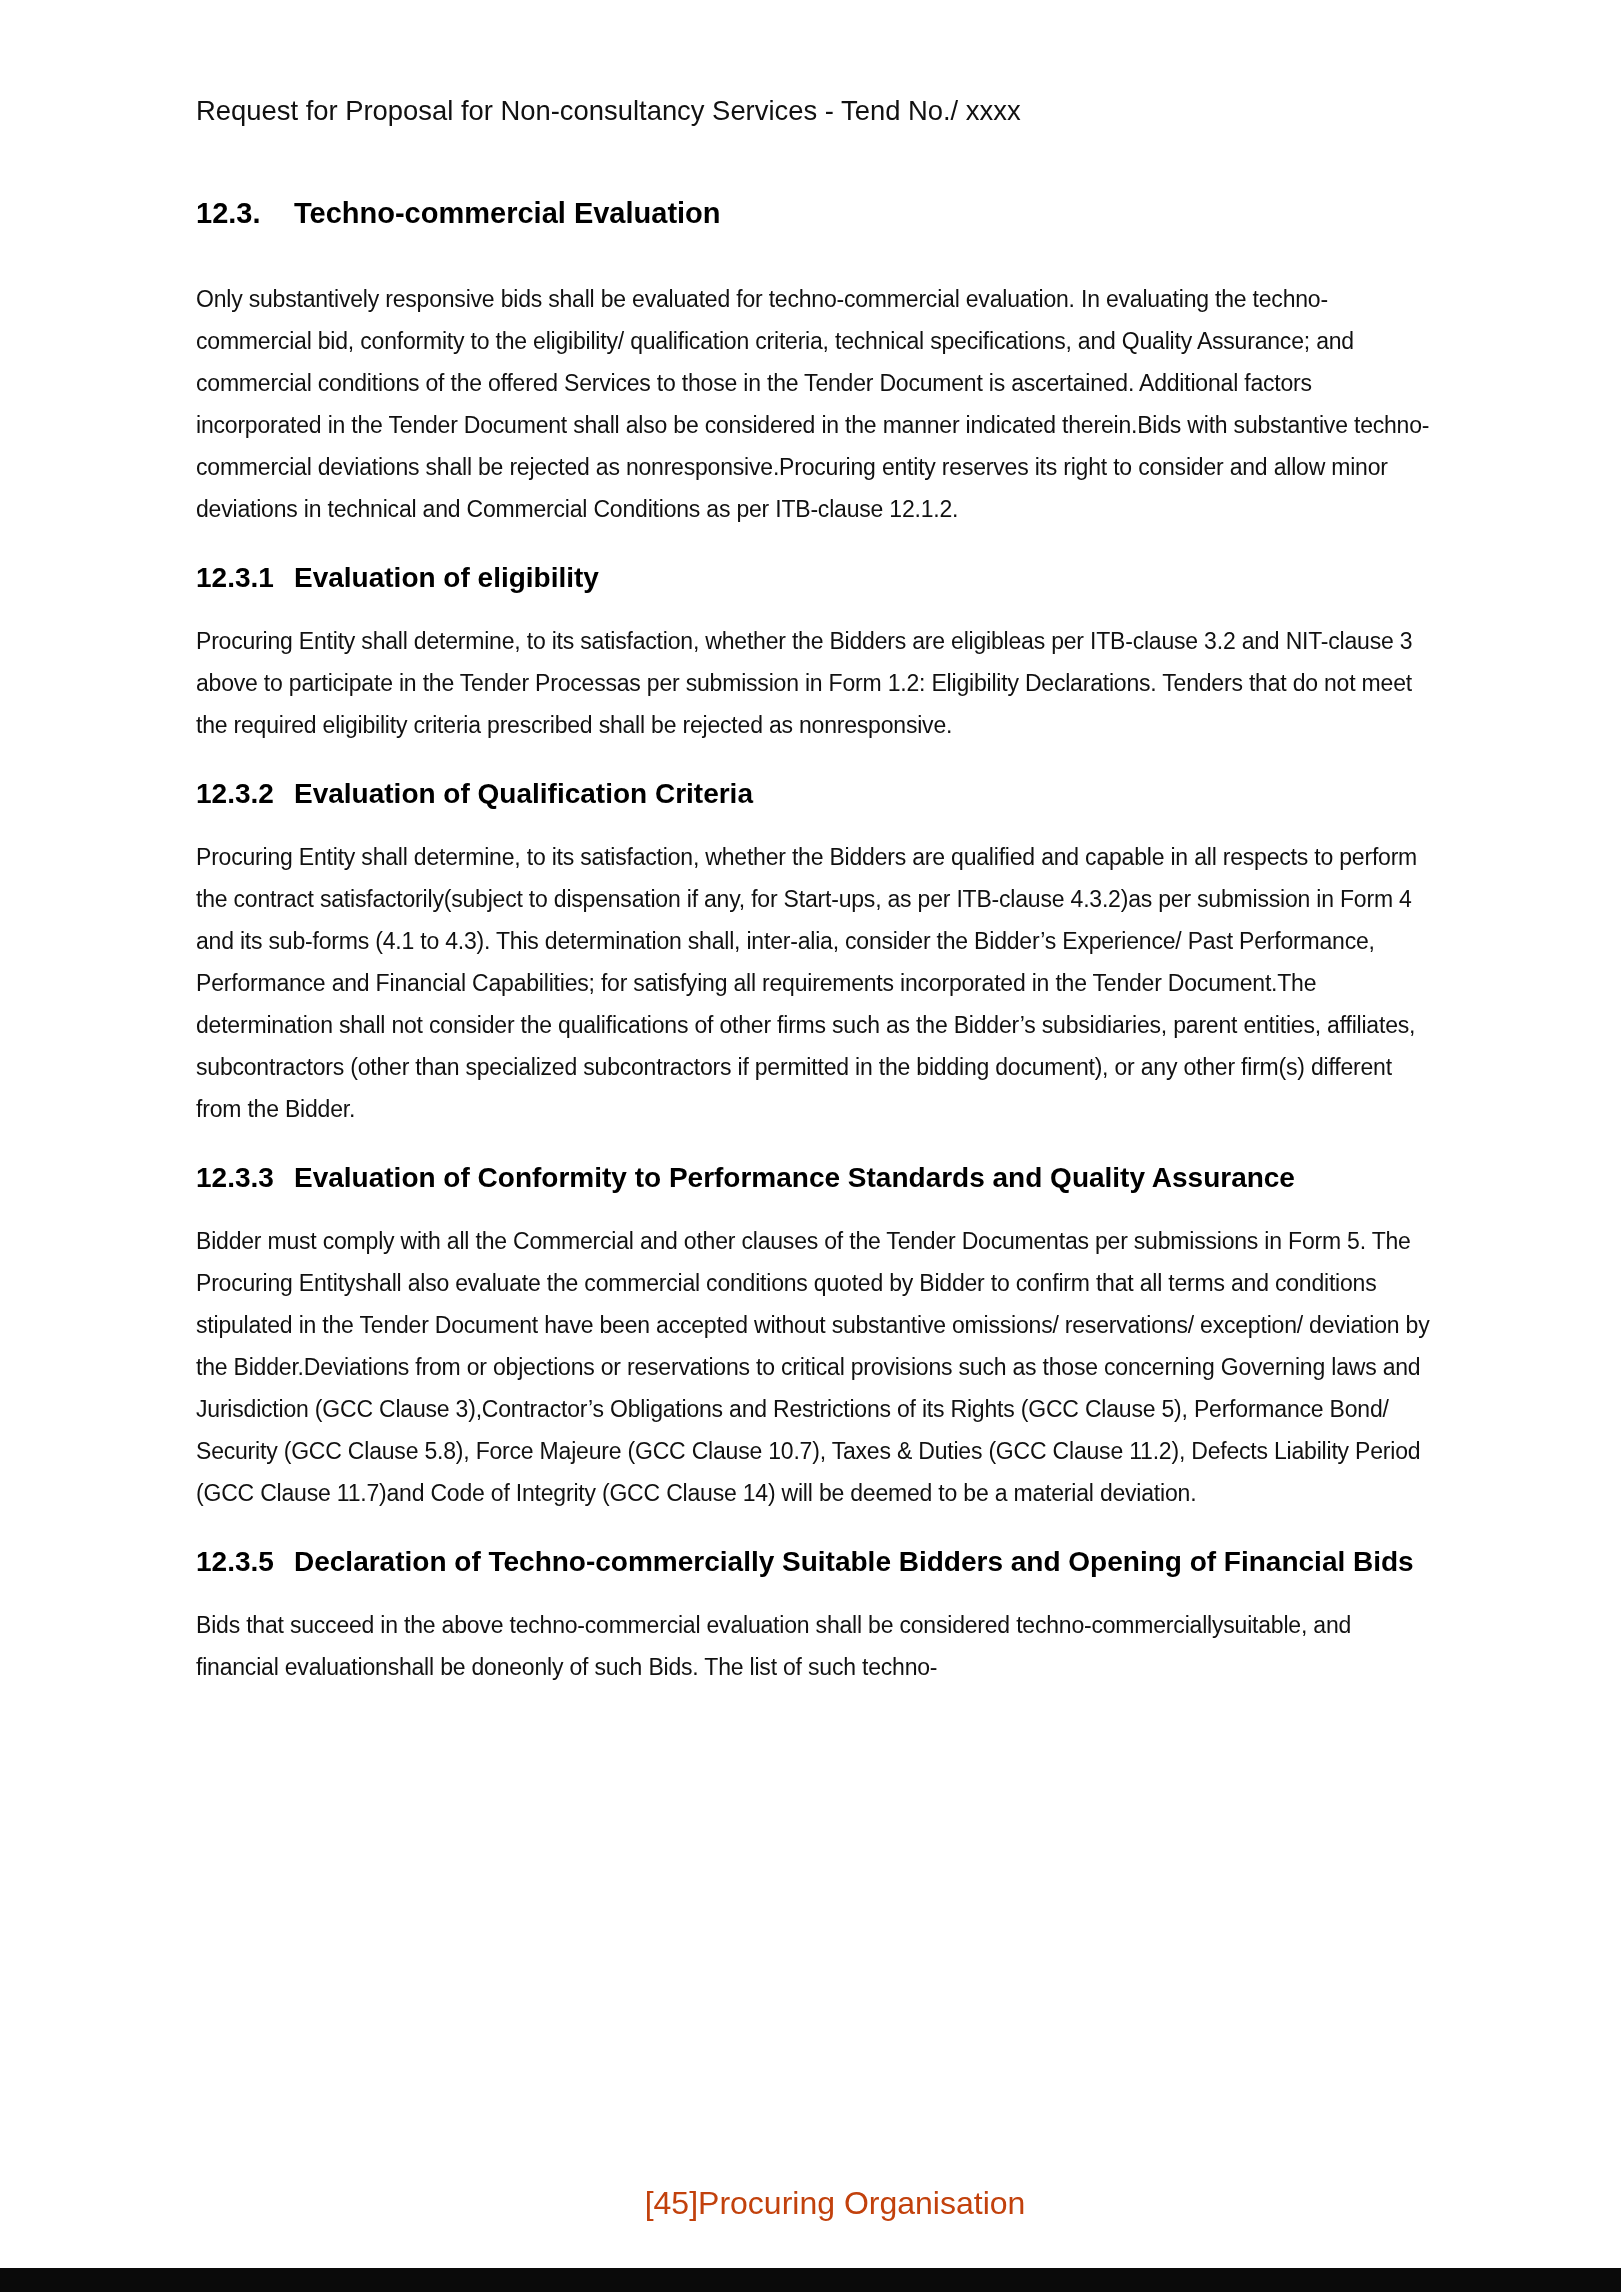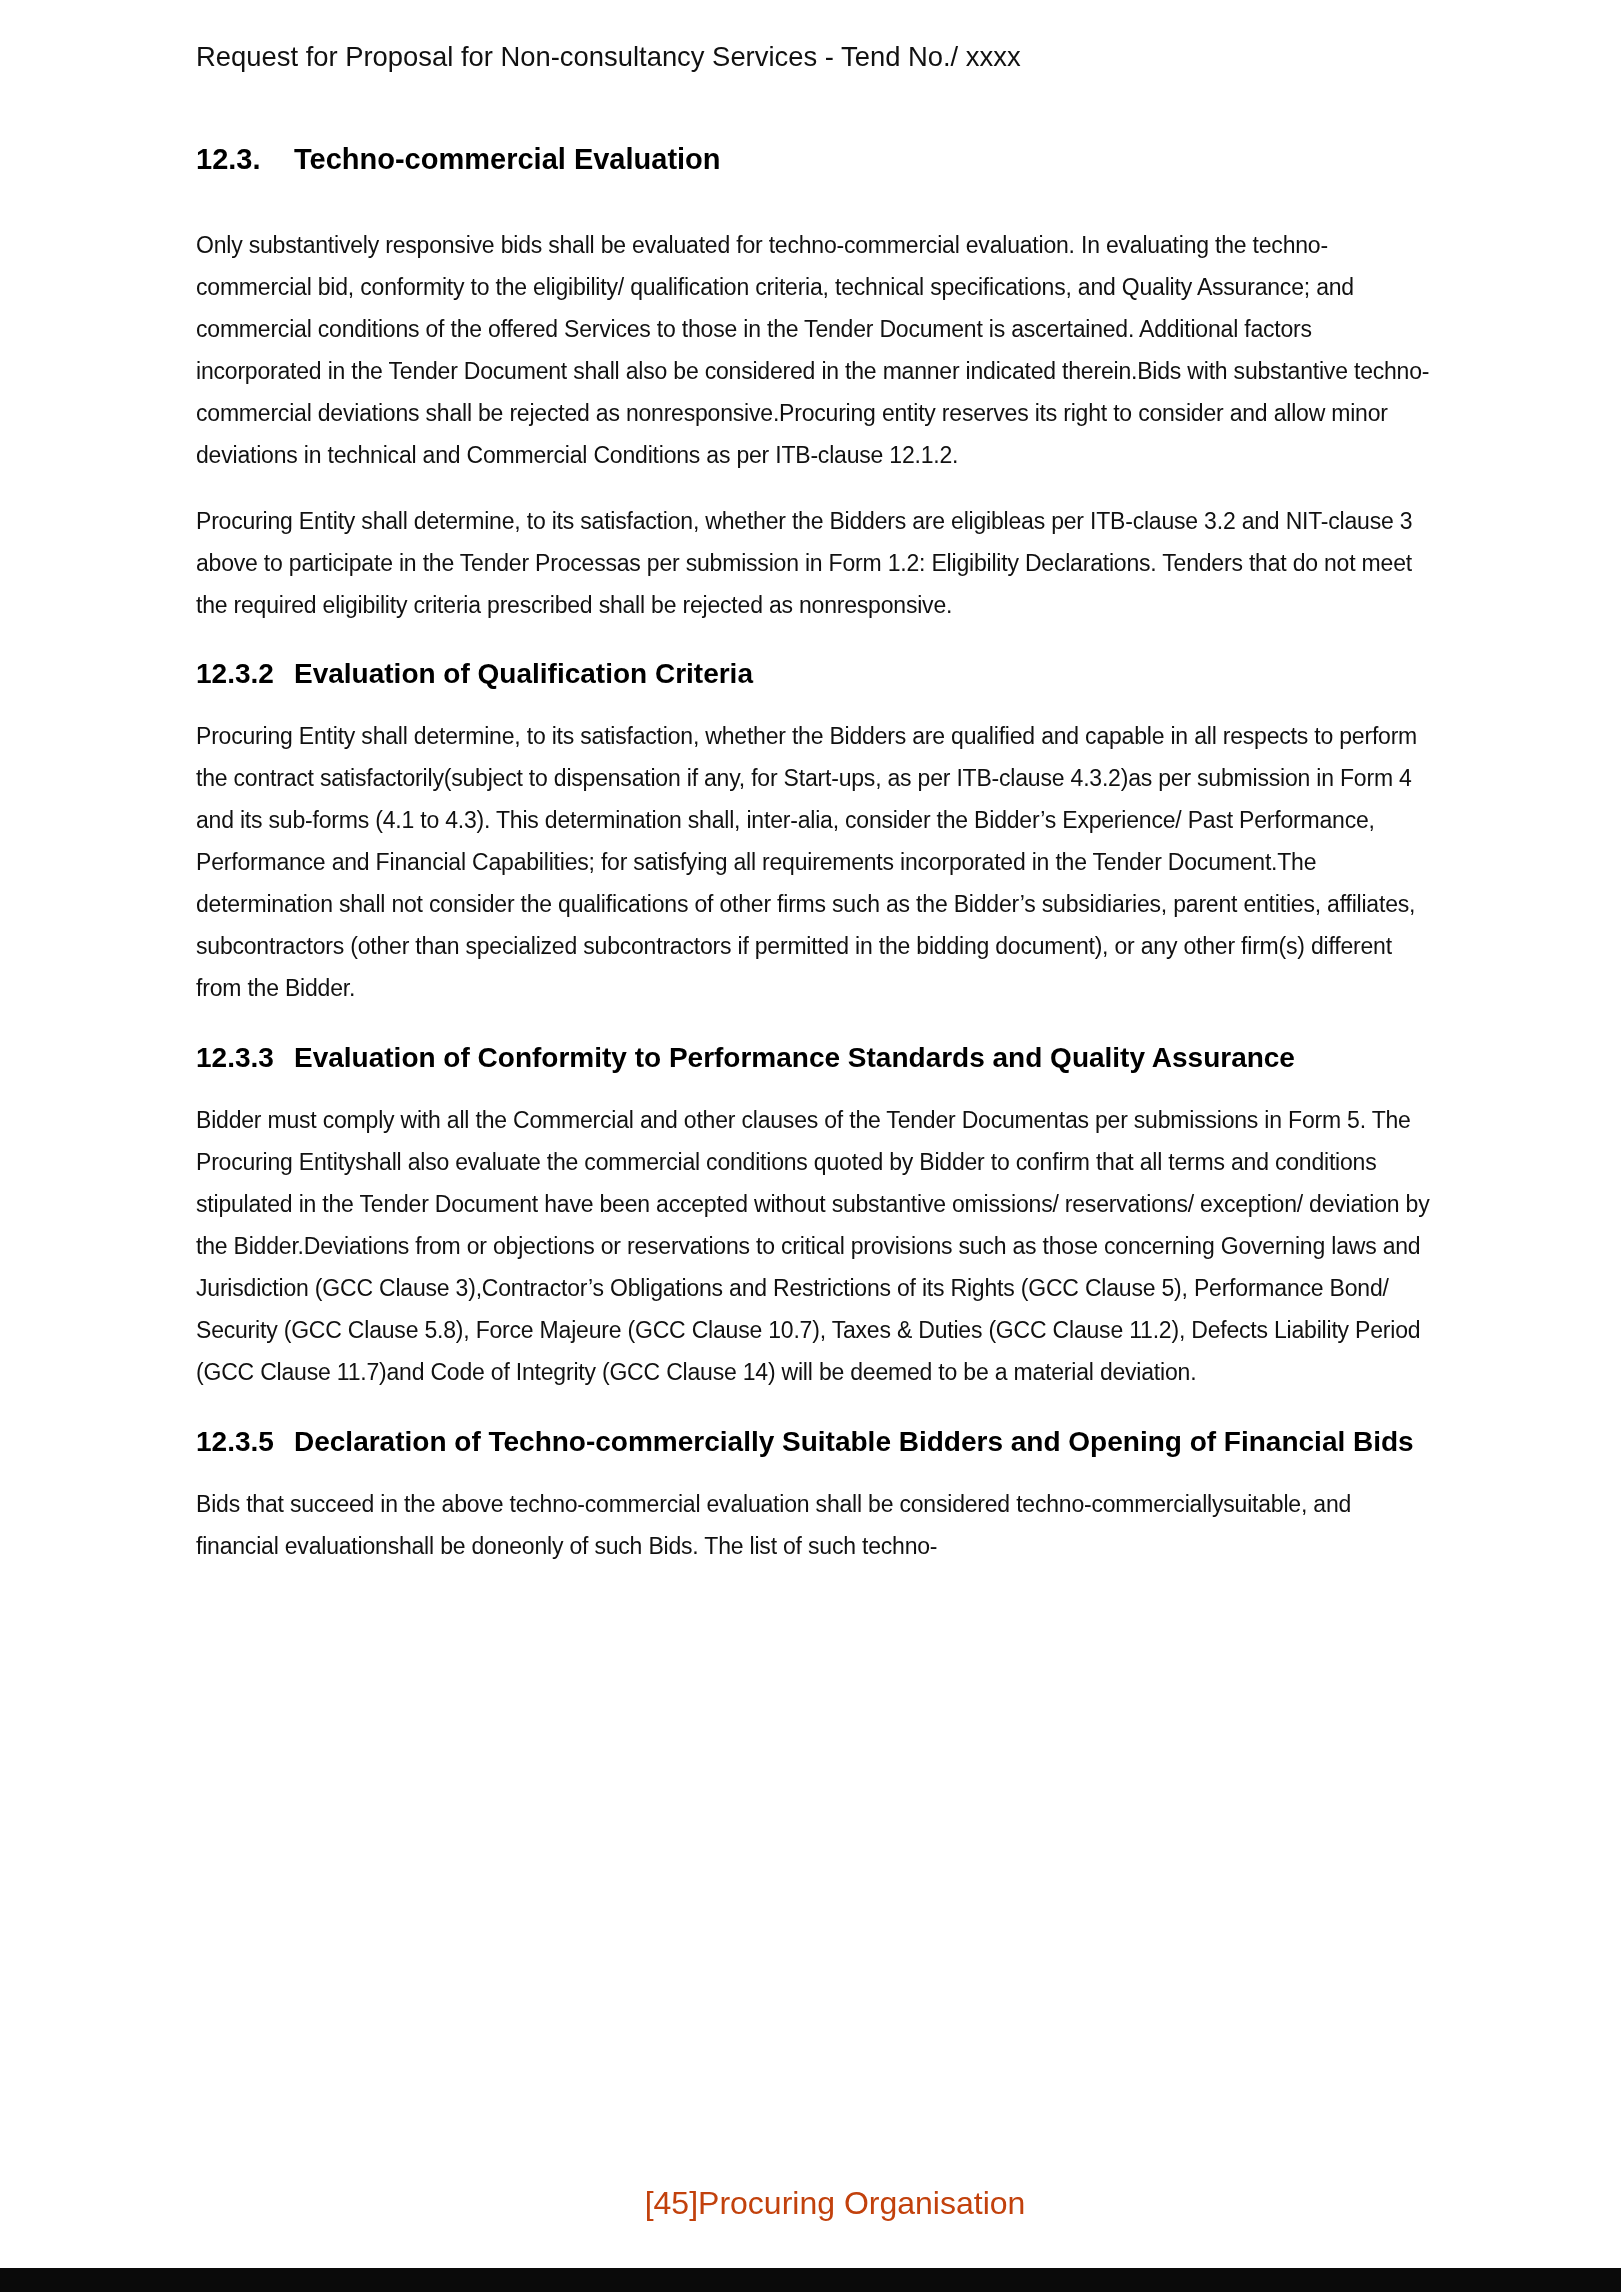--- a/index.html
+++ b/index.html
@@ -9,21 +9,21 @@
   }
   .page {
     position: relative;
     width: 1621px;
     height: 2293px;
     background: #ffffff;
     font-family: "Liberation Sans", sans-serif;
     color: #111111;
     overflow: hidden;
     box-sizing: border-box;
-    padding: 39px 191px 0 196px;
+    padding: 93px 191px 0 196px;
   }
   .doc-header {
     font-size: 27.4px;
     line-height: 35px;
     color: #111111;
   }
   .content {
     margin-top: 65px;
   }
   .main-heading {
@@ -85,20 +85,23 @@
   </div>
 
   <div class="content">
 
     <h1 class="main-heading">
       <span class="h-num">12.3.</span><span class="h-title">Techno-commercial Evaluation</span>
     </h1>
 
     <p class="body-text">Only substantively responsive bids shall be evaluated for techno-commercial evaluation. In evaluating the techno-commercial bid, conformity to the eligibility/ qualification criteria, technical specifications, and Quality Assurance; and commercial conditions of the offered Services to those in the Tender Document is ascertained. Additional factors incorporated in the Tender Document shall also be considered in the manner indicated therein.Bids with substantive techno-commercial deviations shall be rejected as nonresponsive.Procuring entity reserves its right to consider and allow minor deviations in technical and Commercial Conditions as per ITB-clause 12.1.2.</p>
 
+    <h2 class="sub-heading">
+      <span class="h-num">12.3.1</span><span class="h-title">Evaluation of eligibility</span>
+    </h2>
     <p class="body-text">Procuring Entity shall determine, to its satisfaction, whether the Bidders are eligibleas per ITB-clause 3.2 and NIT-clause 3 above to participate in the Tender Processas per submission in Form 1.2: Eligibility Declarations. Tenders that do not meet the required eligibility criteria prescribed shall be rejected as nonresponsive.</p>
 
     <h2 class="sub-heading">
       <span class="h-num">12.3.2</span><span class="h-title">Evaluation of Qualification Criteria</span>
     </h2>
     <p class="body-text">Procuring Entity shall determine, to its satisfaction, whether the Bidders are qualified and capable in all respects to perform the contract satisfactorily(subject to dispensation if any, for Start-ups, as per ITB-clause 4.3.2)as per submission in Form 4 and its sub-forms (4.1 to 4.3). This determination shall, inter-alia, consider the Bidder’s Experience/ Past Performance, Performance and Financial Capabilities; for satisfying all requirements incorporated in the Tender Document.The determination shall not consider the qualifications of other firms such as the Bidder’s subsidiaries, parent entities, affiliates, subcontractors (other than specialized subcontractors if permitted in the bidding document), or any other firm(s) different from the Bidder.</p>
 
     <h2 class="sub-heading">
       <span class="h-num">12.3.3</span><span class="h-title">Evaluation of Conformity to Performance Standards and Quality Assurance</span>
     </h2>

